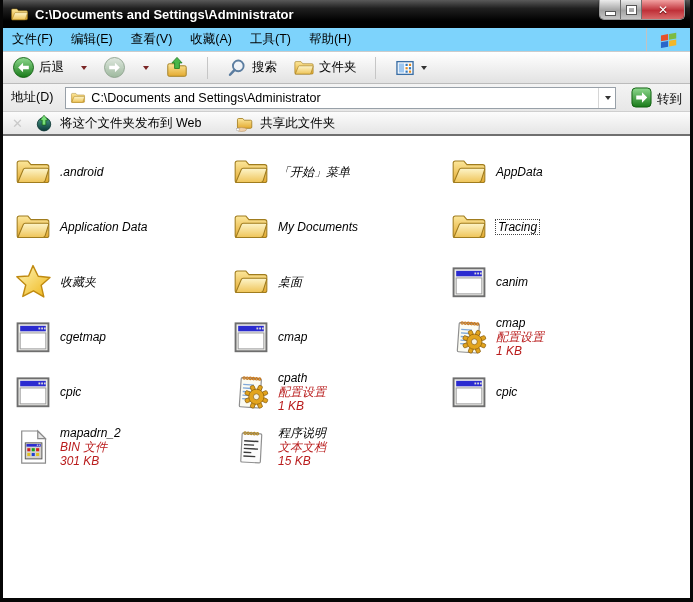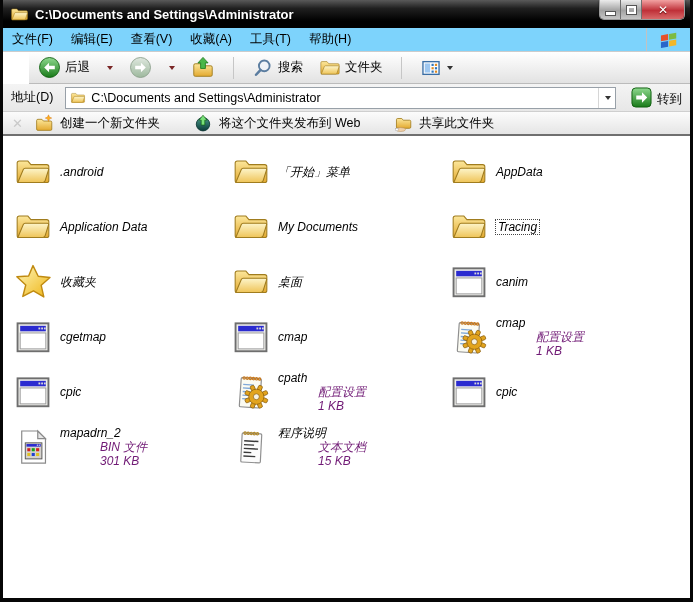--- a/index.html
+++ b/index.html
@@ -28,21 +28,21 @@
   
   .menubar{ height:24px; flex:none; background:#7dd3fc; border-bottom:1px solid #cccccc;
     display:flex; align-items:stretch; font-size:12.5px; color:#000; }
   .menu-item{ padding:0 9px; display:flex; align-items:center; white-space:nowrap; }
   .menubar-right{ margin-left:auto; border-left:1px solid #c2c2c2; width:44px;
     display:flex; align-items:center; justify-content:center; }
 
   
   .toolbar{ height:32px; flex:none; background:linear-gradient(#ffffff,#e2e2e2);
     border-bottom:1px solid #bbbbbb; display:flex; align-items:center; padding:0 6px;
-    font-size:12.5px; gap:10px;margin-left:26px; }
+    font-size:12.5px; gap:10px; }
   .tb-btn{ display:flex; align-items:center; gap:4px; padding:2px 3px; white-space:nowrap; }
   .drop{ width:0; height:0; border-left:3.5px solid transparent; border-right:3.5px solid transparent;
     border-top:4px solid #7a2626; margin-left:1px; }
   .drop.dark{ border-top-color:#333; }
   .tb-sep{ width:1px; height:22px; background:#c6c6c6; margin:0 5px; }
 
   
   .addressbar{ height:28px; flex:none; background:linear-gradient(#f4f4f4,#e7e7e7);
     border-bottom:1px solid #cfcfcf; display:flex; align-items:center; padding:0 5px 0 8px;
     font-size:12.5px; gap:12px; }
@@ -67,21 +67,21 @@
   
   .content{ flex:1; overflow:hidden; background:#fff; }
   .file-grid{ display:grid; grid-template-columns:repeat(3,218px); grid-auto-rows:55px;
     padding:8px 0 0 10px; }
   .tile{ display:flex; align-items:center; gap:7px;font-style:italic; }
   .icon-wrap{ width:40px; height:44px; flex:none; display:flex; align-items:center; justify-content:center; }
   .icon-wrap svg{ width:38px; height:38px; }
   .labels{ font-size:12px; line-height:14px; color:#000; }
   .f-name{ display:inline-block; }
   .f-name.focused{ outline:1px dotted #444; padding:0 2px; }
-  .f-type,.f-size{ color:#701a75;margin-left:40px; }
+  .f-type,.f-size{ color:#b91c1c; }
 </style>
 </head>
 <body>
 
 <svg width="0" height="0" style="position:absolute" aria-hidden="true">
   <defs>
     <linearGradient id="gFoldBack" x1="0" y1="0" x2="0" y2="1">
       <stop offset="0" stop-color="#fce79b"></stop>
         <stop offset="1" stop-color="#e3a92f"></stop>
     </linearGradient>
@@ -333,26 +333,20 @@
           <use href="#icon-go"></use>
         </svg>
       <span>转到</span>
     </div>
   </div>
 
   <div class="taskbar">
     <span class="task-x">✕</span>
     <div class="task-item">
       <svg viewBox="0 0 22 22">
-          <use href="#icon-new-folder"></use>
-        </svg>
-      <span>创建一个新文件夹</span>
-    </div>
-    <div class="task-item">
-      <svg viewBox="0 0 22 22">
           <use href="#icon-publish-web"></use>
         </svg>
       <span>将这个文件夹发布到 Web</span>
     </div>
     <div class="task-item">
       <svg viewBox="0 0 22 22">
           <use href="#icon-share-folder"></use>
         </svg>
       <span>共享此文件夹</span>
     </div>

